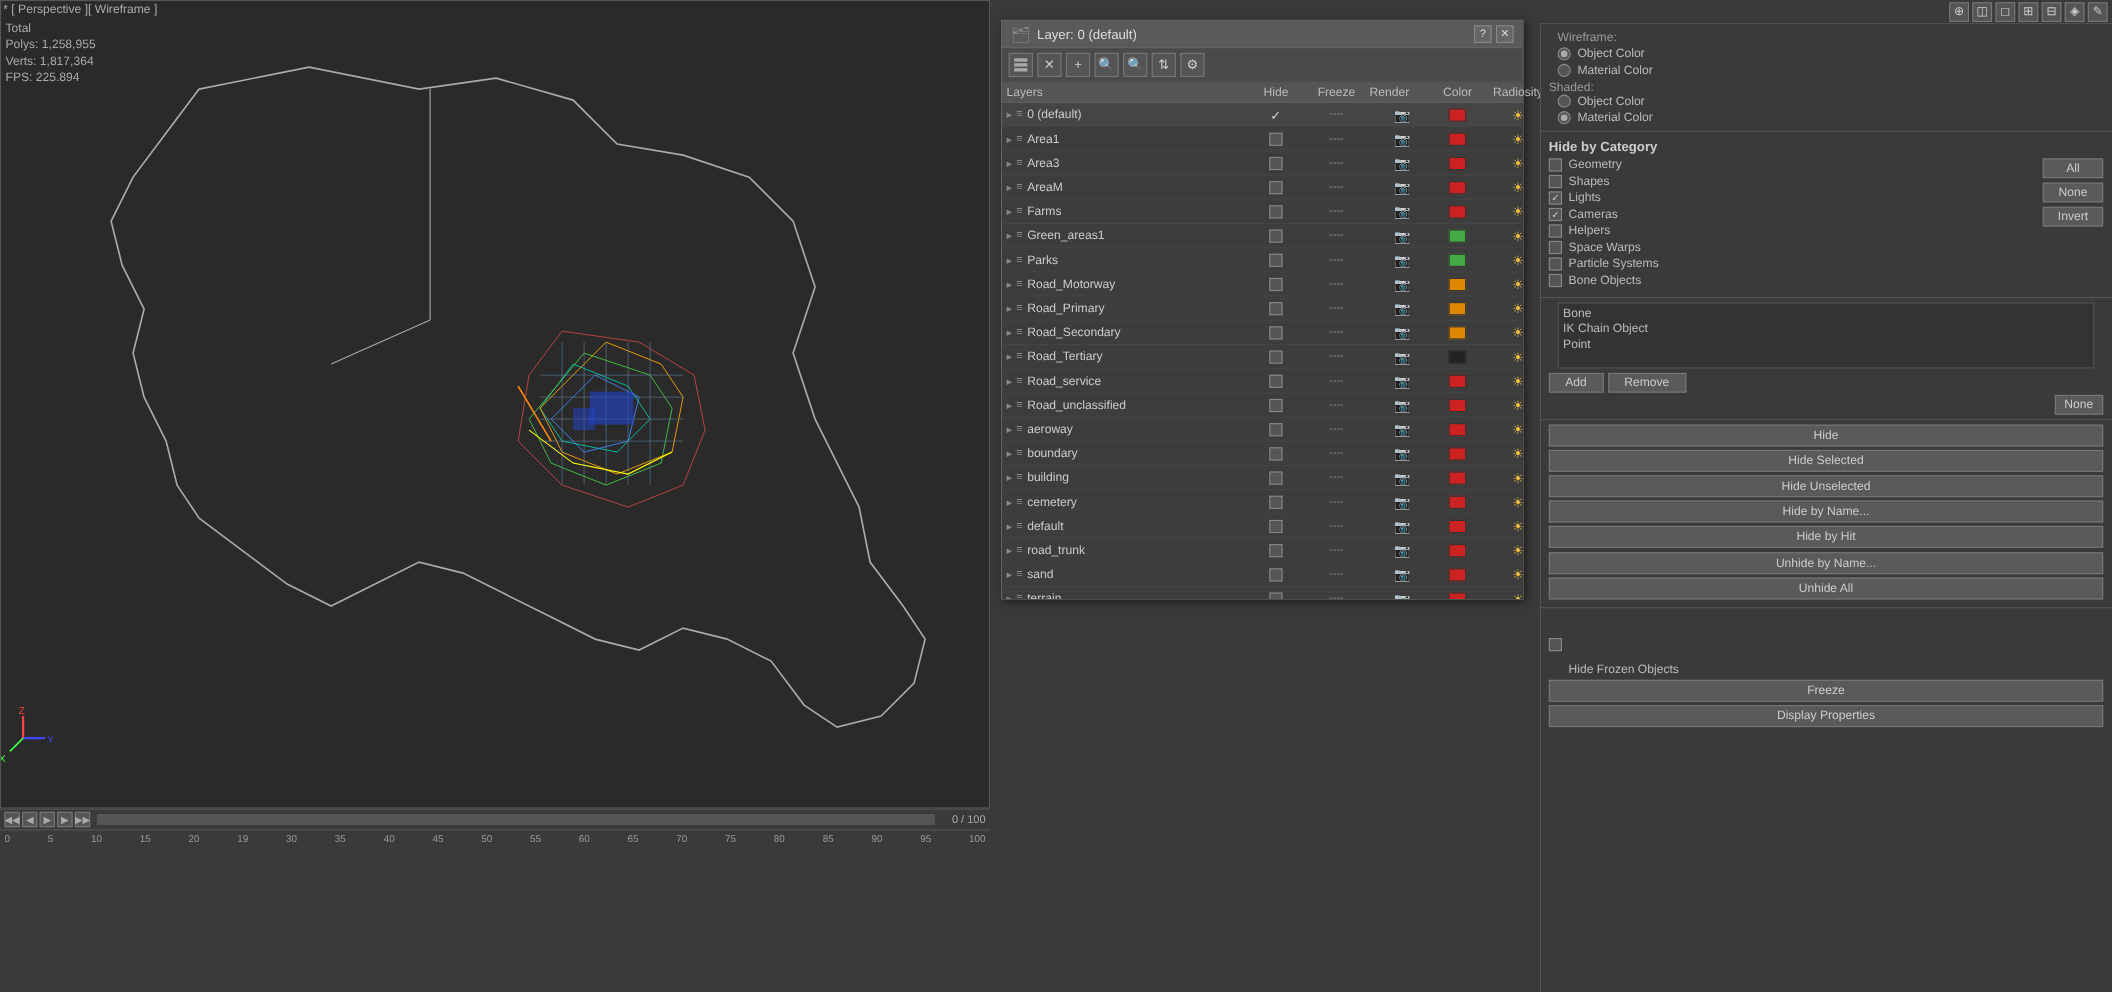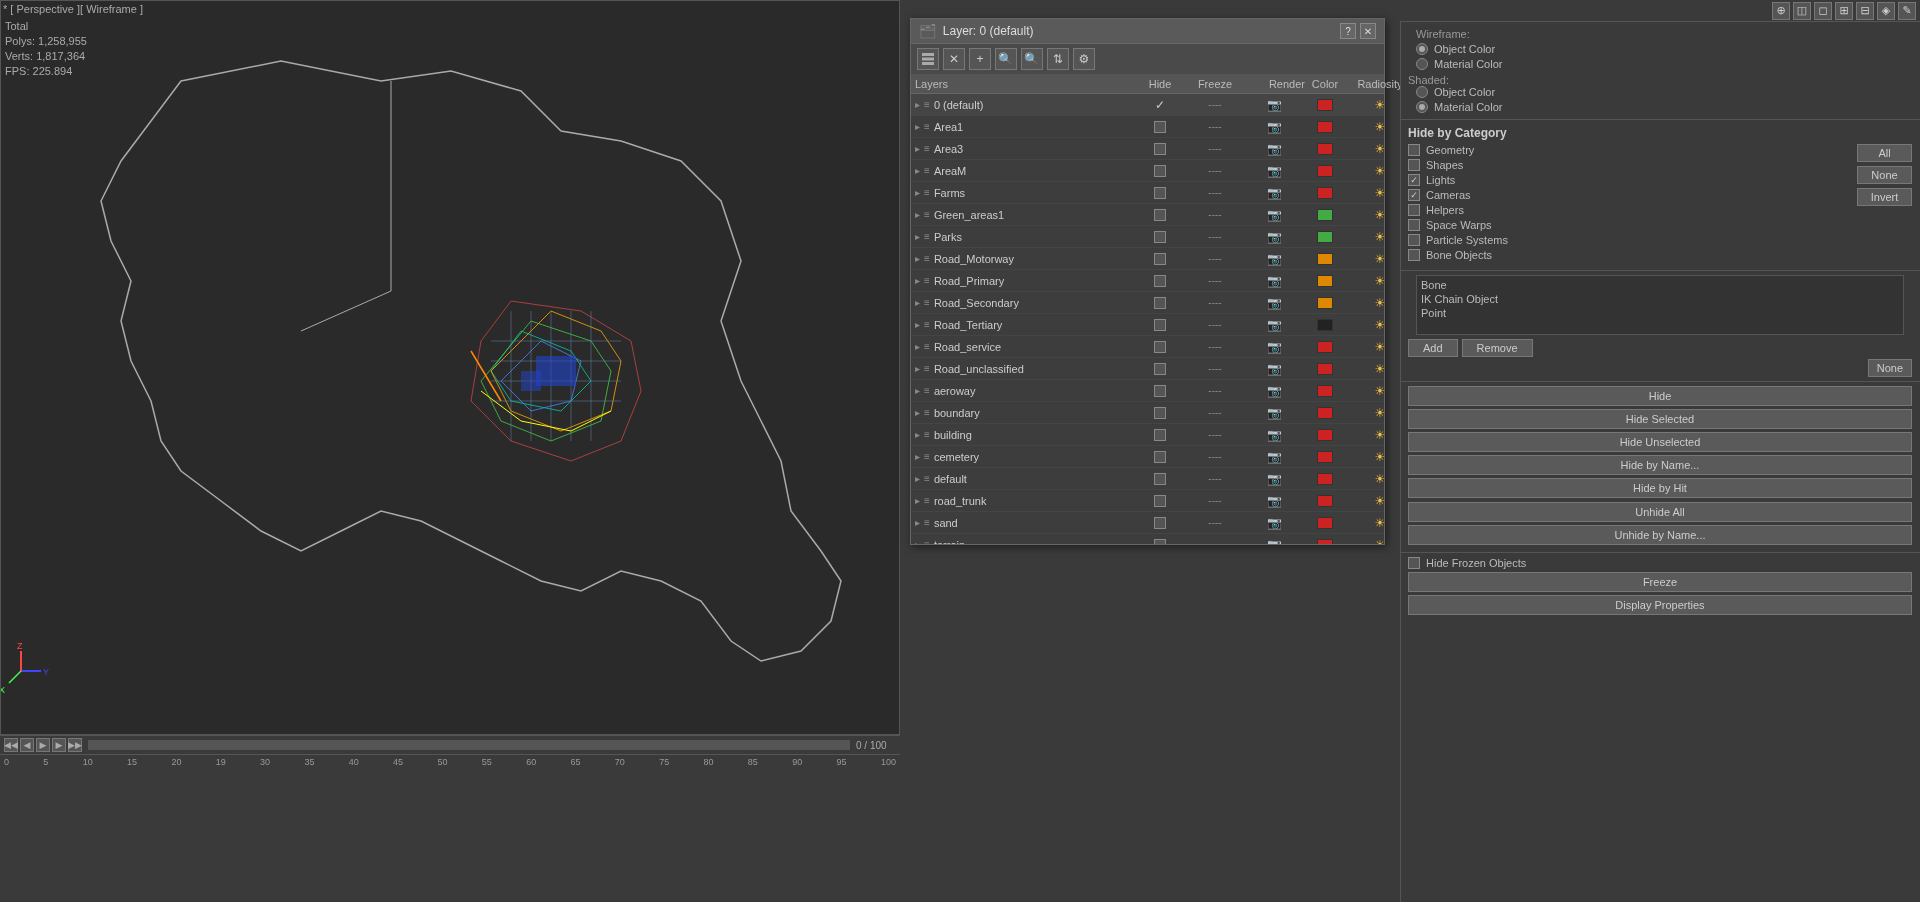--- a/index.html
+++ b/index.html
@@ -461,21 +461,21 @@
 
   <div style="display:flex;align-items:center;padding:2px 4px;gap:2px;border-bottom:1px solid #555;">
     <div style="width:14px;height:14px;background:#555;border:1px solid #777;display:flex;align-items:center;justify-content:center;color:#aaa;font-size:9px;">◀◀</div>
     <div style="width:14px;height:14px;background:#555;border:1px solid #777;display:flex;align-items:center;justify-content:center;color:#aaa;font-size:9px;">◀</div>
     <div style="width:14px;height:14px;background:#555;border:1px solid #777;display:flex;align-items:center;justify-content:center;color:#aaa;font-size:9px;">▶</div>
     <div style="width:14px;height:14px;background:#555;border:1px solid #777;display:flex;align-items:center;justify-content:center;color:#aaa;font-size:9px;">▶</div>
     <div style="width:14px;height:14px;background:#555;border:1px solid #777;display:flex;align-items:center;justify-content:center;color:#aaa;font-size:9px;">▶▶</div>
     <div style="flex:1;height:10px;background:#555;margin:0 4px;position:relative;">
       <div style="position:absolute;left:0;top:0;width:0%;height:100%;background:#888;"></div>
     </div>
-    <div style="color:#aaa;font-size:10px;min-width:40px;text-align:left;">0 / 100</div>
+    <div style="color:#aaa;font-size:10px;min-width:40px;text-align:right;">0 / 100</div>
   </div>
 
   <div style="display:flex;align-items:center;padding:2px 4px;overflow:hidden;">
     <div style="display:flex;width:100%;justify-content:space-between;color:#999;font-size:9px;">
       <span>0</span>
         <span>5</span>
         <span>10</span>
         <span>15</span>
         <span>20</span>
         <span>19</span>
@@ -522,21 +522,21 @@
     <div class="layer-tool-btn">🔍</div>
     <div class="layer-tool-btn">🔍</div>
     <div class="layer-tool-btn">⇅</div>
     <div class="layer-tool-btn">⚙</div>
   </div>
 
   <div id="layer-table-header">
     <div>Layers</div>
     <div style="text-align:center;">Hide</div>
     <div style="text-align:center;">Freeze</div>
-    <div style="text-align:right;">Render</div>
+    <div style="text-align:left;">Render</div>
     <div style="text-align:center;">Color</div>
     <div style="text-align:center;">Radiosity</div>
   </div>
 
   <div id="layer-table-body">
   <div class="layer-row default-layer">
       <div class="layer-name">
         <span style="color:#888;font-size:10px;">▸</span>
         <span style="color:#888;font-size:10px;">≡</span>
         <span>0 (default)</span>
@@ -1115,26 +1115,26 @@
       </div>
     </div>
 
     <div id="hide-buttons" style="padding:4px 8px;border-top:1px solid #555;">
       <button class="action-btn">Hide</button>
       <button class="action-btn">Hide Selected</button>
       <button class="action-btn">Hide Unselected</button>
       <button class="action-btn">Hide by Name...</button>
       <button class="action-btn">Hide by Hit</button>
       <div style="margin-top:4px;"></div>
+      <button class="action-btn">Unhide by Name...</button>
       <button class="action-btn">Unhide All</button>
-      <button class="action-btn">Unhide by Name...</button>
     </div>
 
     <div id="freeze-section" style="padding:4px 8px;border-top:1px solid #555;">
       <div class="freeze-checkbox-row">
         <div class="cat-checkbox"></div>
-        <span style="color:#bbb;font-size:11px;">Hide Frozen Objects</span>
+        <span style="color:#bbb;font-size:11px;margin-top:46px;">Hide Frozen Objects</span>
       </div>
       <button class="freeze-btn">Freeze</button>
       <button class="freeze-btn">Display Properties</button>
     </div>
   </div>
 </div>
 
 </body></html>

